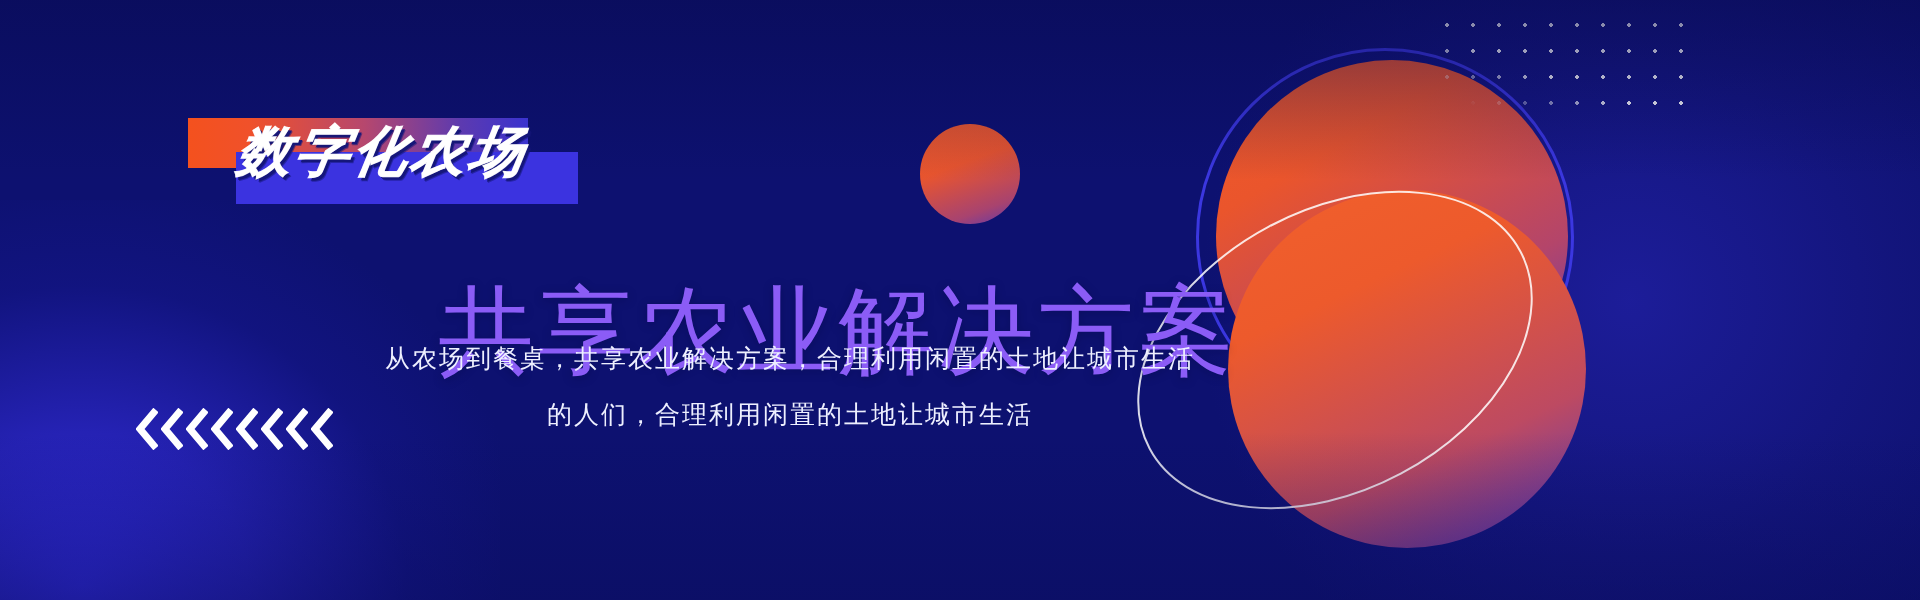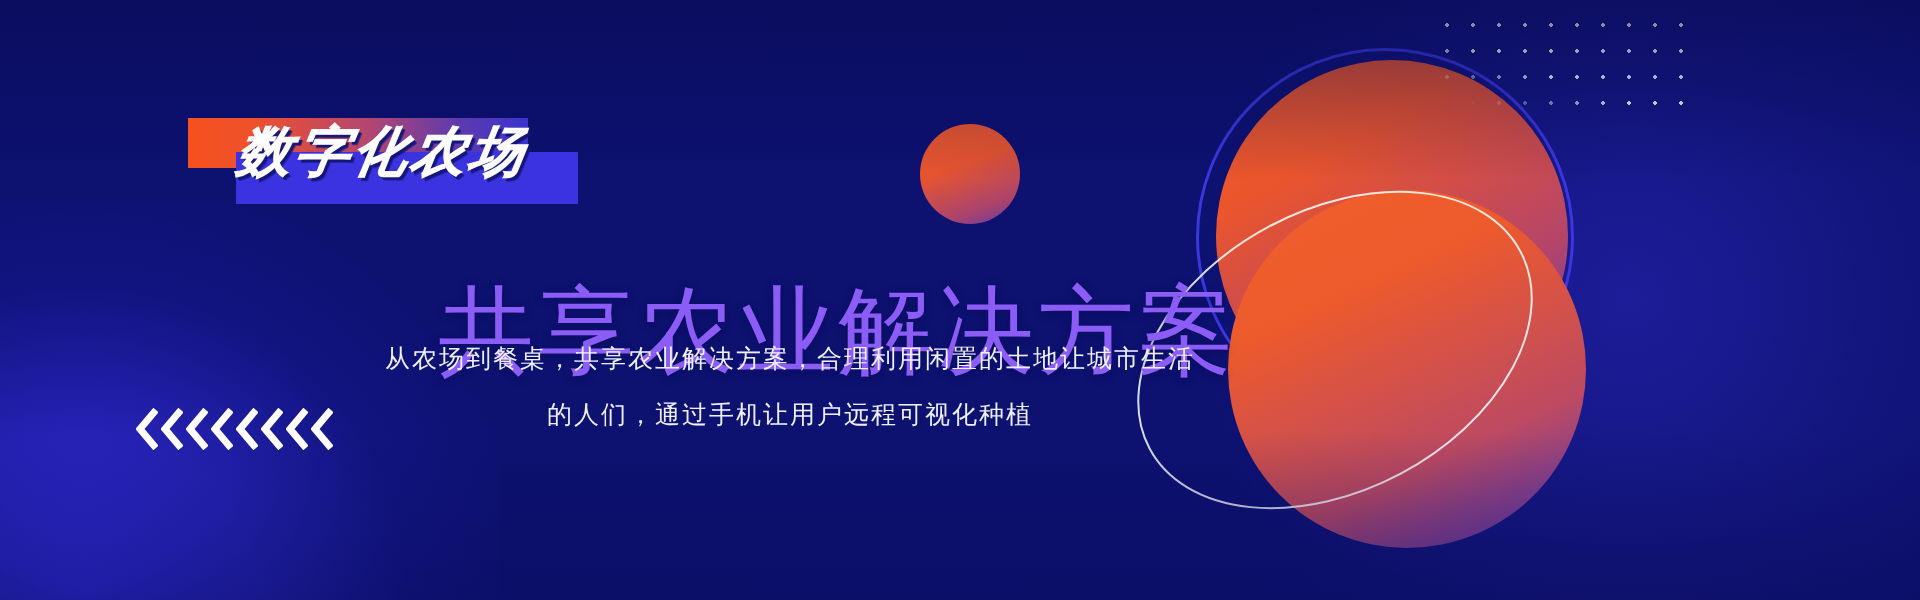--- a/index.html
+++ b/index.html
@@ -129,21 +129,21 @@
   <div class="tag-wrap">
     <div class="tag-bar-grad"></div>
     <div class="tag-bar-blue"></div>
     <div class="tag-text">数字化农场</div>
   </div>
 
   <h1 class="headline">共享农业解决方案</h1>
 
   <div class="subtitle">
     <div>从农场到餐桌，共享农业解决方案，合理利用闲置的土地让城市生活</div>
-    <div>的人们，通过手机让用户远程可视化种植</div>
+    <div>的人们，合理利用闲置的土地让城市生活</div>
   </div>
 
   <div class="chevrons">
     <svg class="chev" viewBox="0 0 22 42">
         <path d="M20 2 L4 21 L20 40" fill="none" stroke="#ffffff" stroke-width="7"></path>
       </svg>
     <svg class="chev" viewBox="0 0 22 42">
         <path d="M20 2 L4 21 L20 40" fill="none" stroke="#ffffff" stroke-width="7"></path>
       </svg>
     <svg class="chev" viewBox="0 0 22 42">

